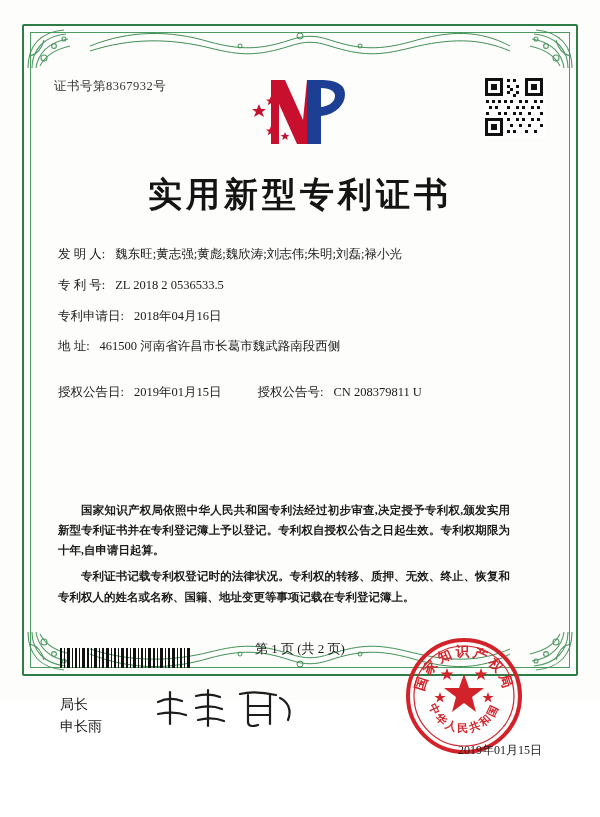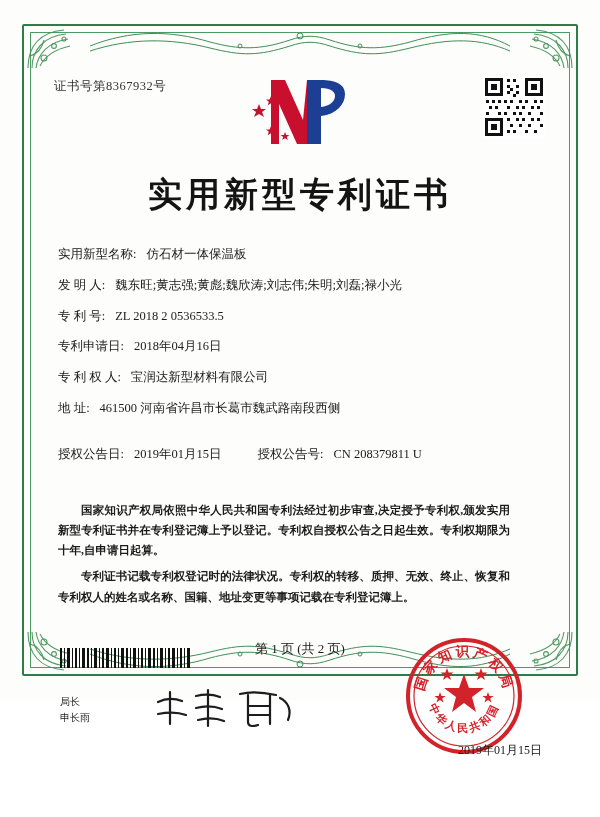--- a/index.html
+++ b/index.html
@@ -163,21 +163,21 @@
     top: 648px;
     width: 132px;
     height: 20px;
   }
   .barcode svg{width:100%;height:100%;display:block;}
 
   .signature-block {
     position: absolute;
     left: 60px;
     top: 694px;
-    font-size: 10px;
+    font-size: 14px;
     line-height: 1.55;
     color: #1b1b1b;
   }
 
   .handwriting {
     position: absolute;
     left: 152px;
     top: 686px;
     width: 150px;
     height: 46px;
@@ -368,38 +368,30 @@
         <rect x="42" y="54" width="3" height="3"></rect>
           <rect x="51" y="54" width="3" height="3"></rect>
       </g>
     </svg>
   </div>
 
   <div class="title">实用新型专利证书</div>
 
   <div class="fields">
     <div class="field-row">
-      <span class="field-label">实用新型名称:</span>
-      <span class="field-value">仿石材一体保温板</span>
-    </div>
-    <div class="field-row">
       <span class="field-label">发 明 人:</span>
       <span class="field-value">魏东旺;黄志强;黄彪;魏欣涛;刘志伟;朱明;刘磊;禄小光</span>
     </div>
     <div class="field-row">
       <span class="field-label">专 利 号:</span>
       <span class="field-value">ZL 2018 2 0536533.5</span>
     </div>
     <div class="field-row">
       <span class="field-label">专利申请日:</span>
       <span class="field-value">2018年04月16日</span>
-    </div>
-    <div class="field-row">
-      <span class="field-label">专 利 权 人:</span>
-      <span class="field-value">宝润达新型材料有限公司</span>
     </div>
     <div class="field-row">
       <span class="field-label">地        址:</span>
       <span class="field-value">461500 河南省许昌市长葛市魏武路南段西侧</span>
     </div>
     <div class="field-row double">
       <span class="field-label">授权公告日:</span>
       <span class="field-value">2019年01月15日</span>
       <span class="field-second-label">授权公告号:</span>
       <span class="field-value">CN 208379811 U</span>

